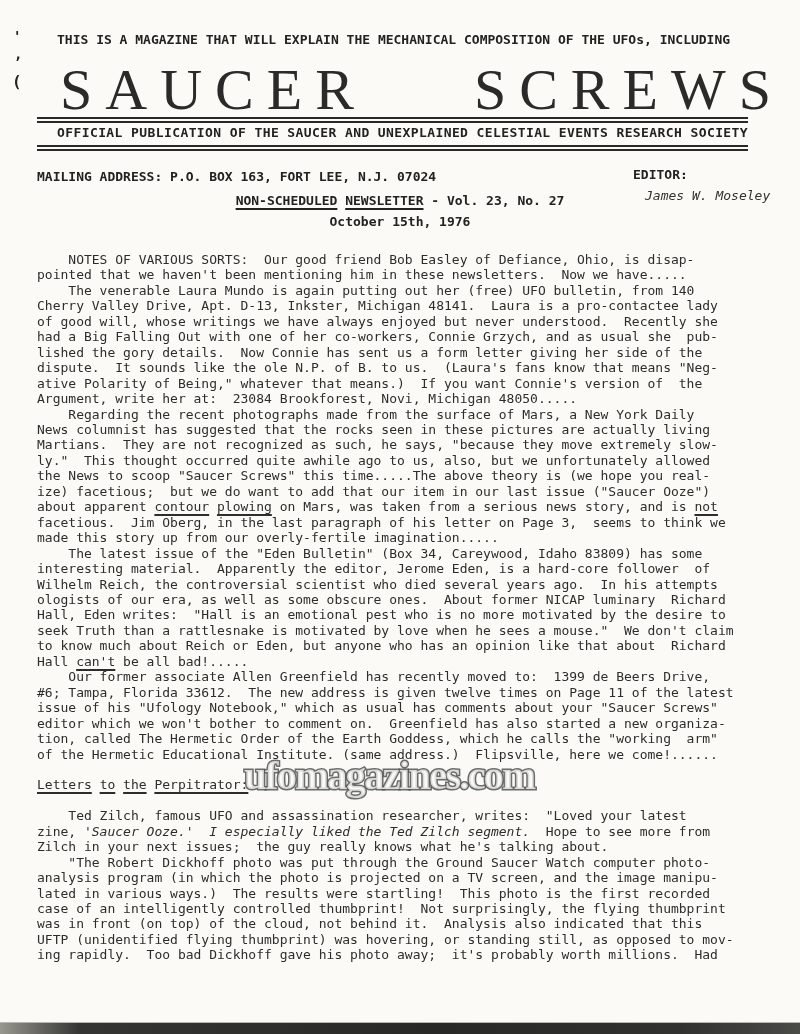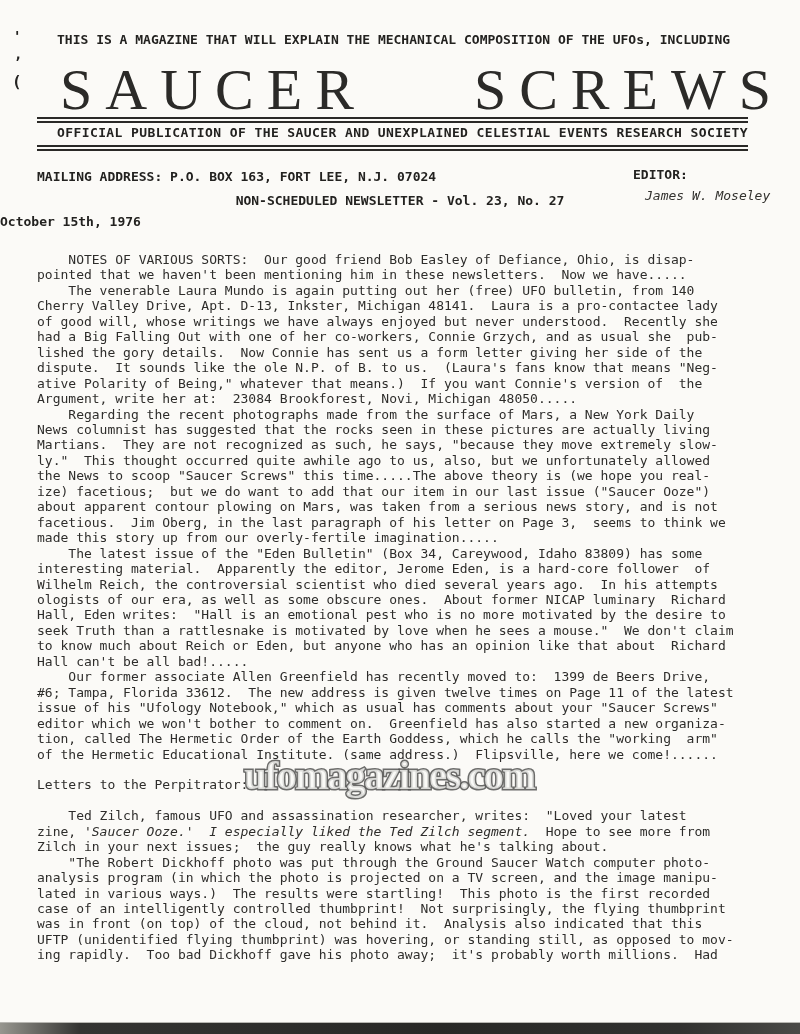--- a/index.html
+++ b/index.html
@@ -47,24 +47,24 @@
   }
   .editor-name{
     top:188px;left:645px;
     font-size:13px;font-style:italic;color:#33322f;white-space:pre;
   }
   .issue-line{
     top:193px;left:0;width:800px;text-align:center;
     font-size:13px;font-weight:bold;color:#232220;white-space:pre;
   }
   .issue-date{
-    top:214px;left:0;width:800px;text-align:left;
+    top:214px;left:0;width:800px;text-align:center;
     font-size:13px;font-weight:bold;color:#232220;white-space:pre;
   }
-  .u{text-underline-offset:3px;text-decoration-thickness:1.5px;}
+  .u{text-decoration:underline;text-underline-offset:3px;text-decoration-thickness:1.5px;}
   .i{font-style:italic;}
 
   
   .body-text{
     top:252px;left:37px;width:740px;
     font-size:13px;line-height:15.45px;color:#2e2d2b;
   }
   .tline{white-space:pre;min-height:15.45px;}
 
   

